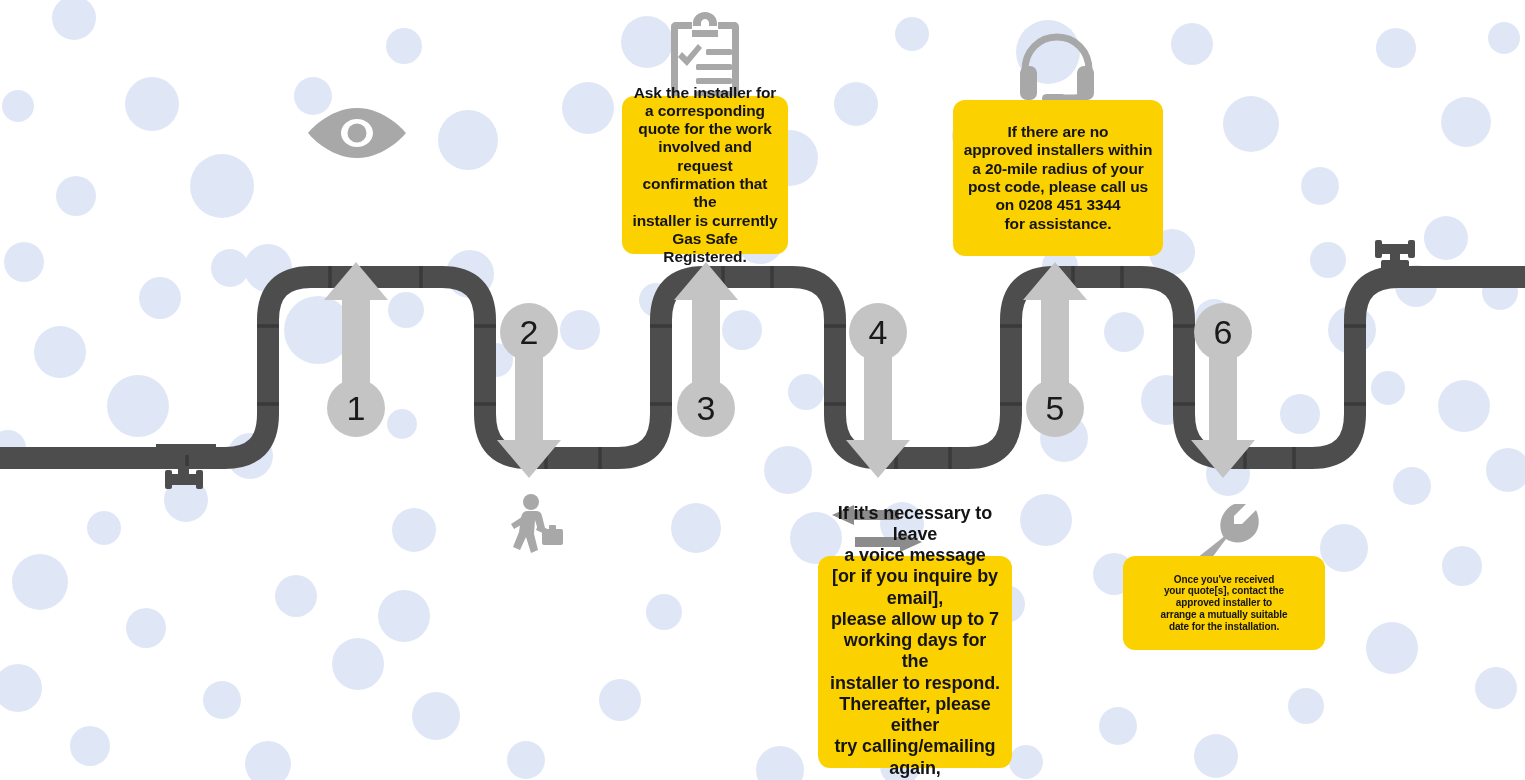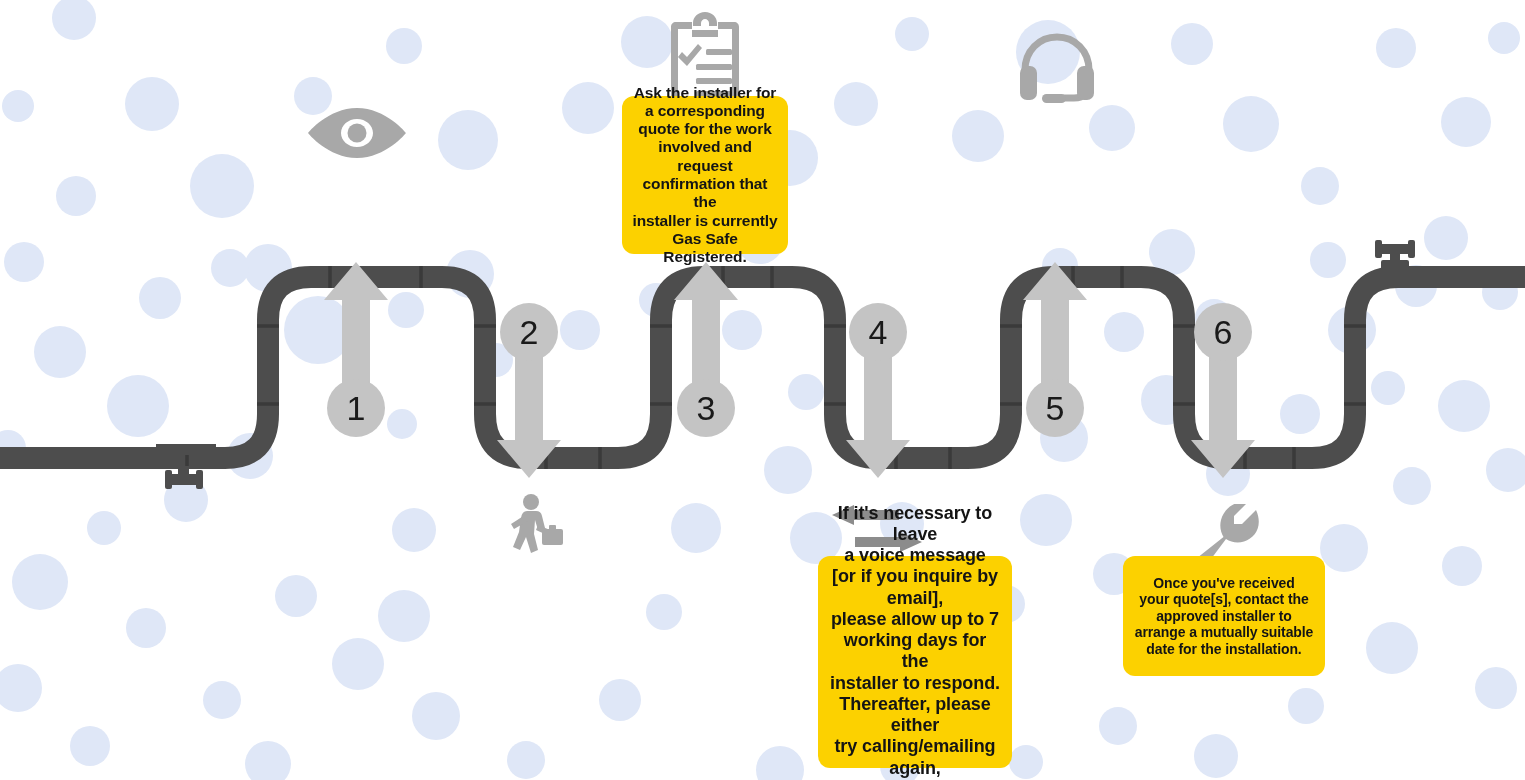--- a/index.html
+++ b/index.html
@@ -49,21 +49,21 @@
     position: absolute;
     z-index: 3;
   }
 
   
   #callout-1 { left: 273px; top: 148px;  width: 168px; height: 106px; font-size: 15.5px; }
   #callout-2 { left: 430px; top: 538px;  width: 200px; height: 170px; font-size: 15.5px; }
   #callout-3 { left: 622px; top: 96px;   width: 166px; height: 158px; font-size: 15.5px; }
   #callout-4 { left: 818px; top: 556px;  width: 194px; height: 212px; font-size: 18px; }
   #callout-5 { left: 953px; top: 100px;  width: 210px; height: 156px; font-size: 15.5px; }
-  #callout-6 { left: 1123px; top: 556px; width: 202px; height: 120px; font-size: 14px; }
+  #callout-6 { left: 1123px; top: 556px; width: 202px; height: 94px; font-size: 10px; }
 
   
   #icon-eye       { left: 302px;  top: 104px; }
   #icon-walker    { left: 498px;  top: 494px; }
   #icon-clipboard { left: 664px;  top: 10px;  }
   #icon-exchange  { left: 832px;  top: 504px; }
   #icon-headset   { left: 1012px; top: 30px;  }
   #icon-wrench    { left: 1186px; top: 504px; }
 </style>
 </head>
@@ -367,20 +367,28 @@
 [or if you inquire by email],
 please allow up to 7
 working days for the
 installer to respond.
 Thereafter, please either
 try calling/emailing again,
 or contact another
 installer on the list.</p>
   </div>
 
+  <div class="callout" id="callout-5">
+    <p>If there are no
+approved installers within
+a 20-mile radius of your
+post code, please call us
+on 0208 451 3344
+for assistance.</p>
+  </div>
 
   <div class="callout" id="callout-6">
     <p>Once you've received
 your quote[s], contact the
 approved installer to
 arrange a mutually suitable
 date for the installation.</p>
   </div>
 
 </div>

